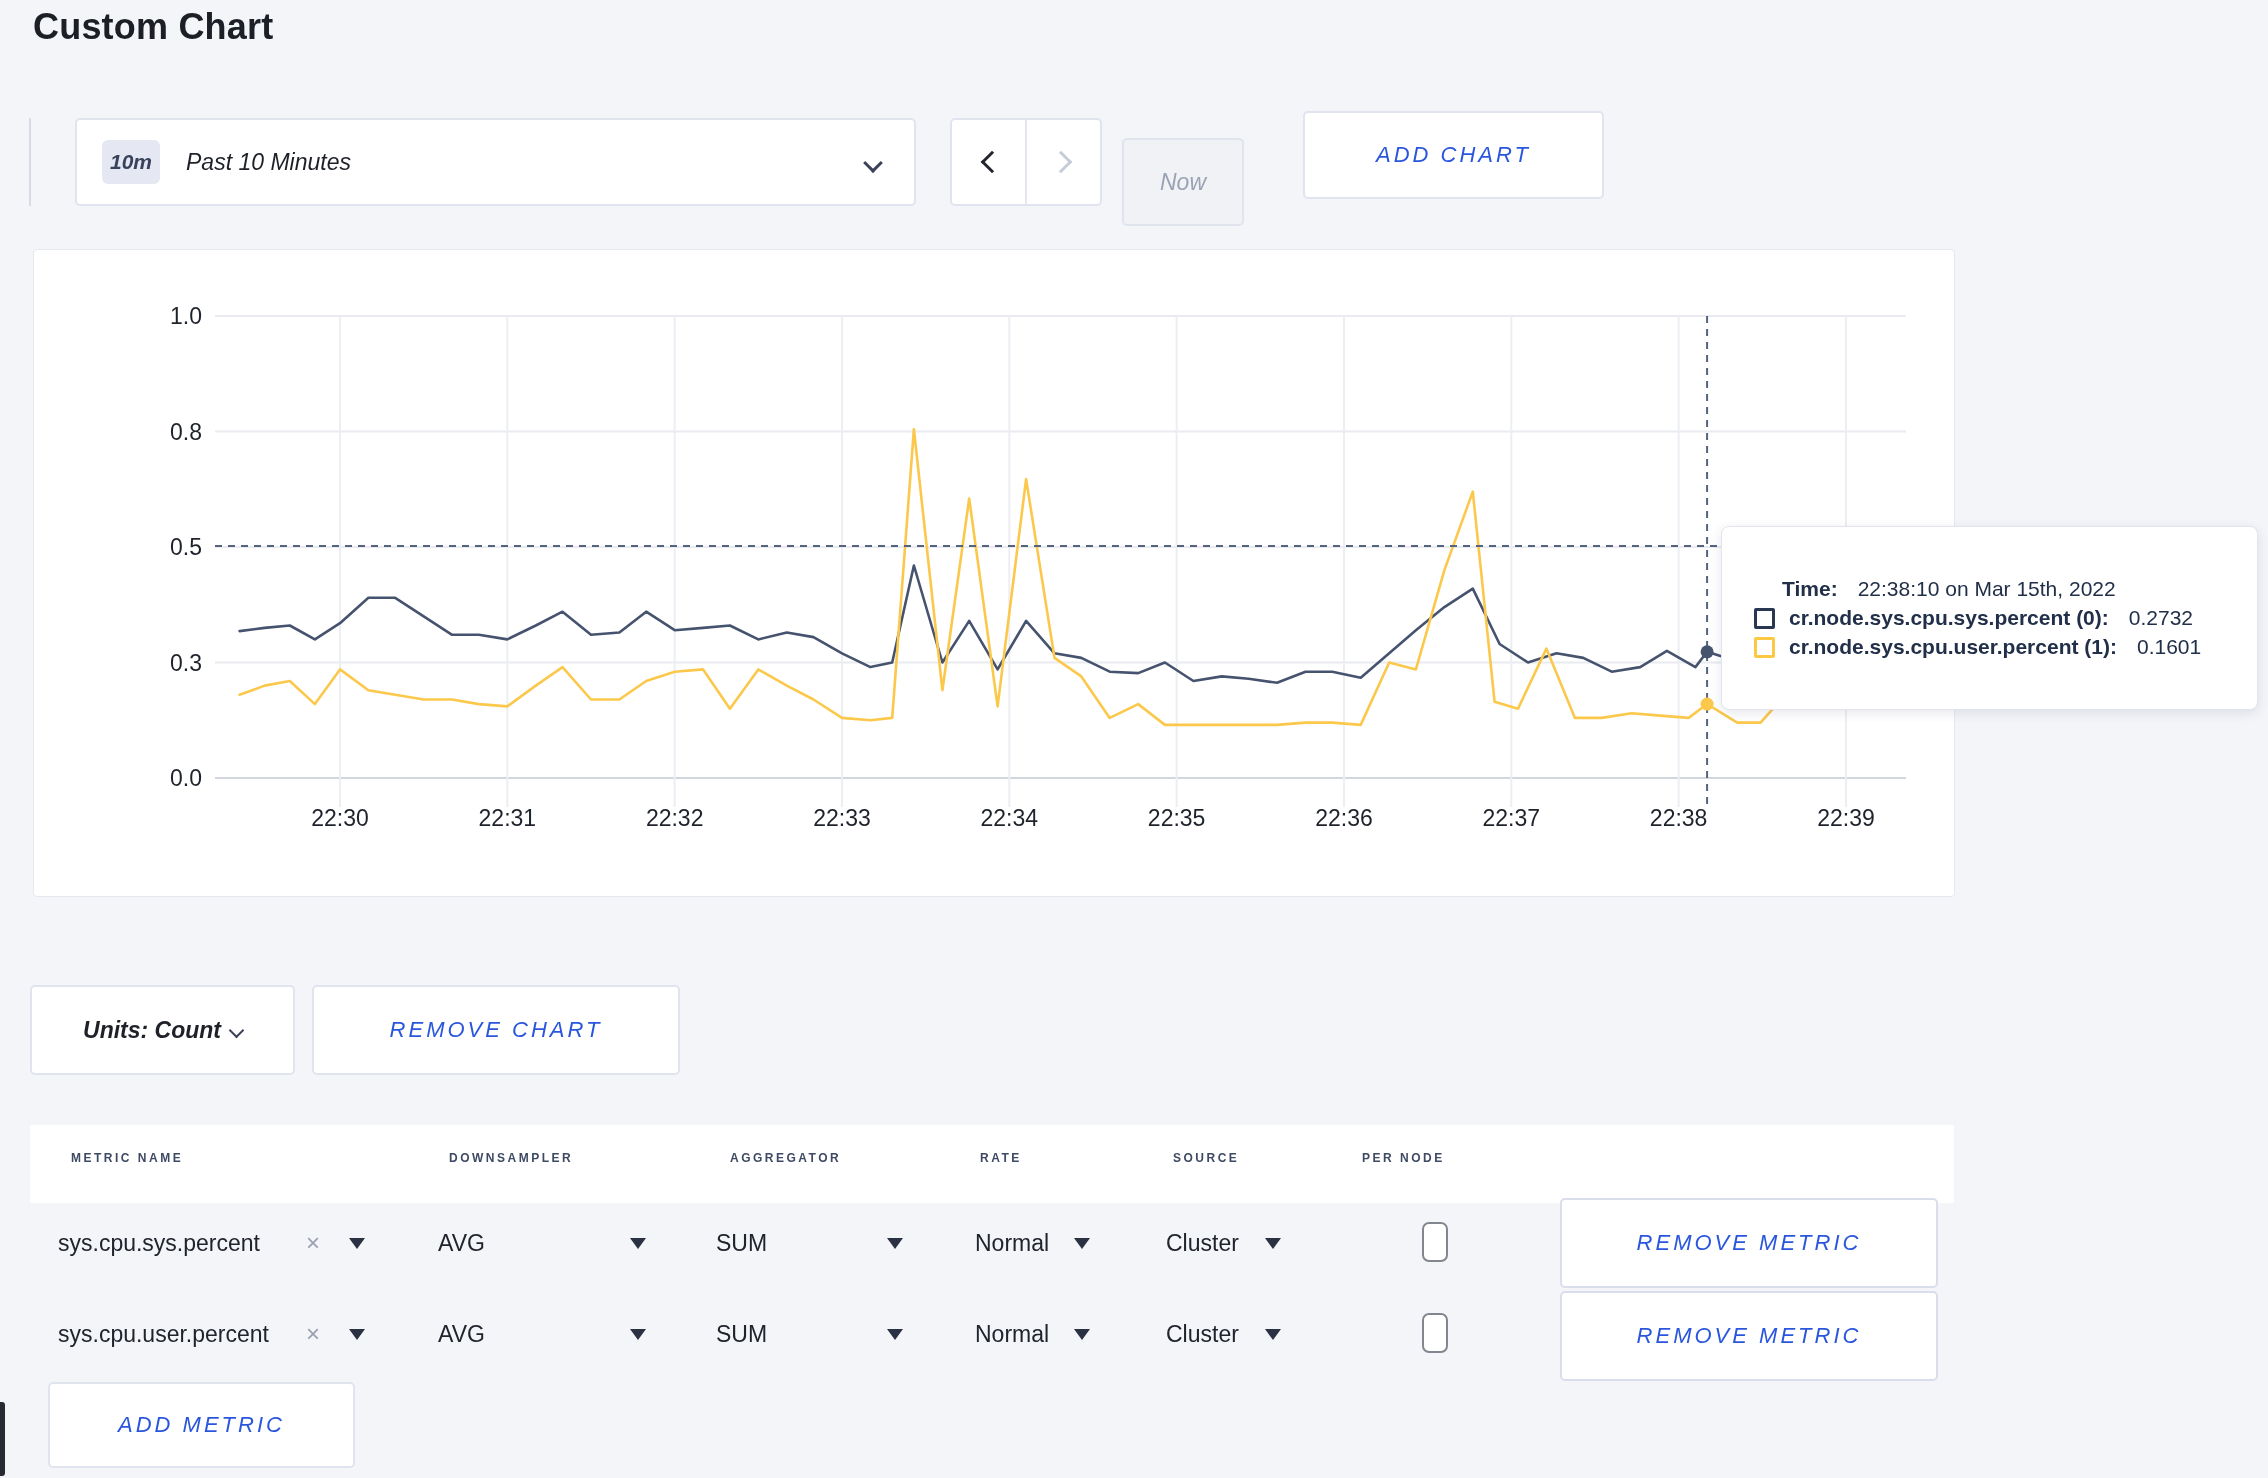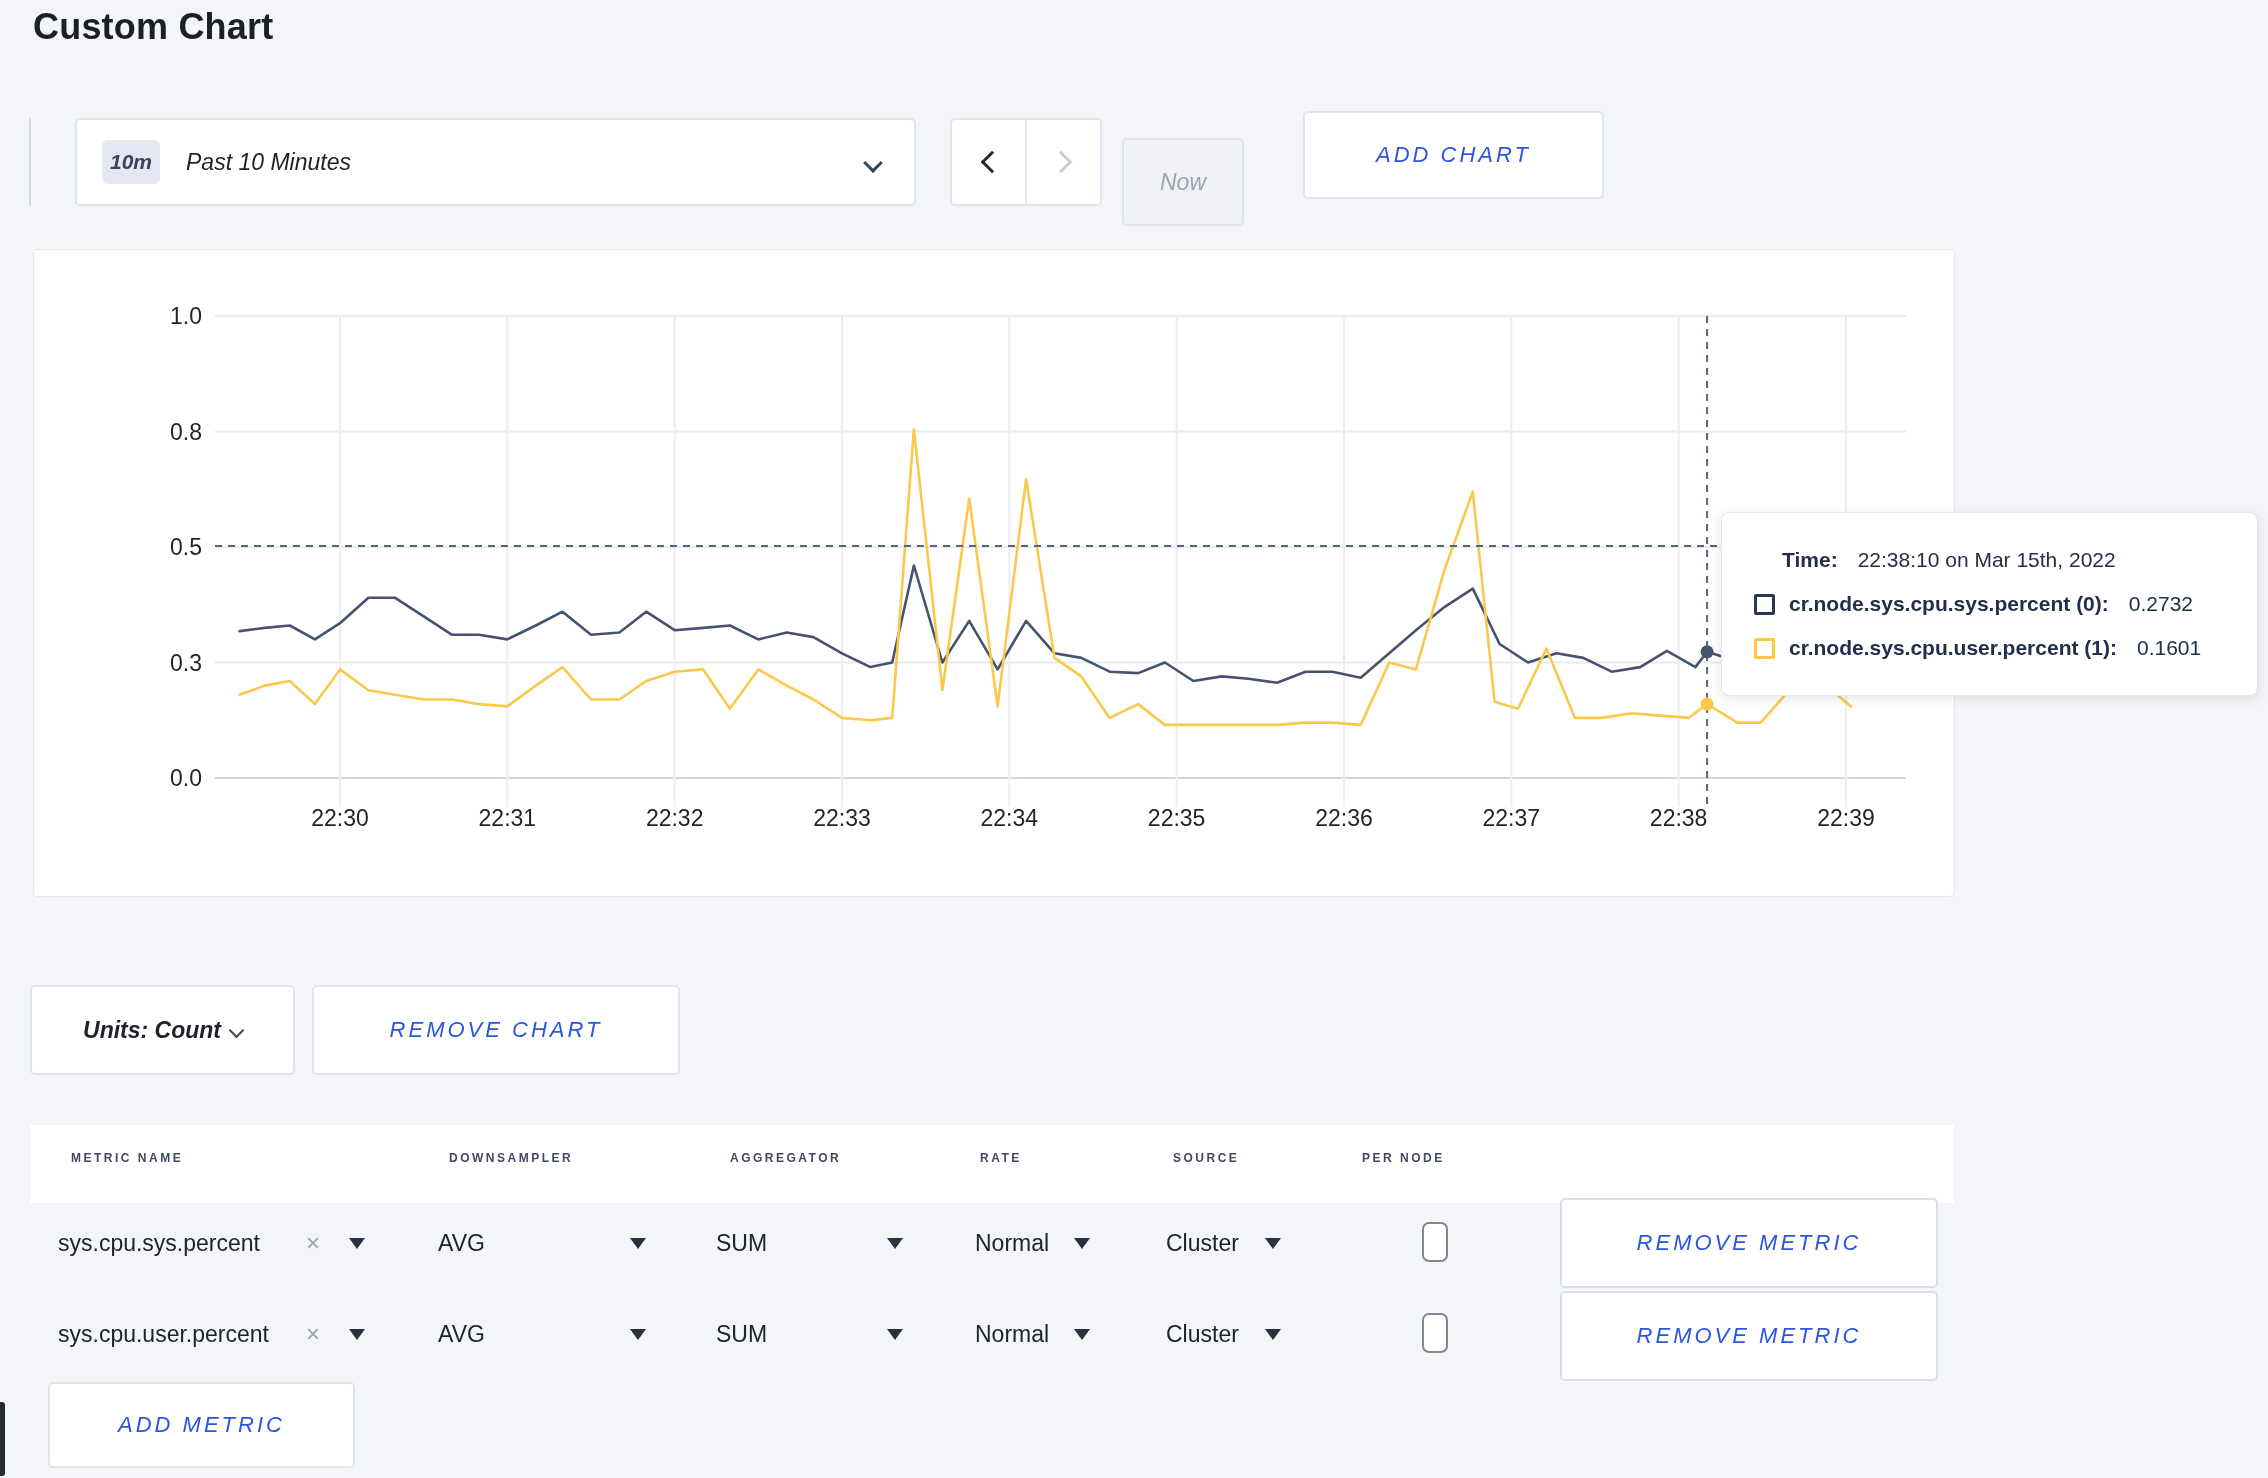--- a/index.html
+++ b/index.html
@@ -33,23 +33,23 @@
   .blue-btn{color:#2a56dd;font-size:22px;letter-spacing:3px;font-weight:500;}
   .add-chart{left:1303px;top:111px;width:301px;height:88px;text-align:right;}
 
   
   .chart-card{left:33px;top:249px;width:1922px;height:648px;background:#fff;border:1px solid #e6e8ef;
               border-radius:4px;box-sizing:border-box;}
   #plot{position:absolute;left:0;top:0;}
   svg text{font-family:"Liberation Sans","DejaVu Sans",sans-serif;}
 
   
-  .tooltip{left:1721px;top:512px;width:537px;height:184px;background:#fff;border:1px solid #e2e5ed;
+  .tooltip{left:1721px;top:526px;width:537px;height:184px;background:#fff;border:1px solid #e2e5ed;
            border-radius:8px;box-shadow:0 3px 12px rgba(50,60,90,.12);box-sizing:border-box;
-           display:flex;flex-direction:column;justify-content:center;gap:20px;padding:6px 0;}
+           display:flex;flex-direction:column;justify-content:center;gap:5px;padding:6px 0;}
   .tt-row{display:flex;align-items:center;padding-left:32px;font-size:21px;color:#222f49;}
   .tt-time{padding-left:60px;}
   .tt-label{font-weight:700;color:#222f49;}
   .tt-value{margin-left:20px;font-weight:400;}
   .swatch{width:15px;height:15px;border:3px solid #222;border-radius:2px;margin-right:14px;flex:none;}
 
   
   .units-btn{left:30px;top:985px;width:265px;height:90px;font-size:23px;font-weight:700;color:#1e2228;gap:10px;}
   .units-chev{width:9px;height:9px;border-width:2.5px;}
   .remove-chart{left:312px;top:985px;width:368px;height:90px;}

